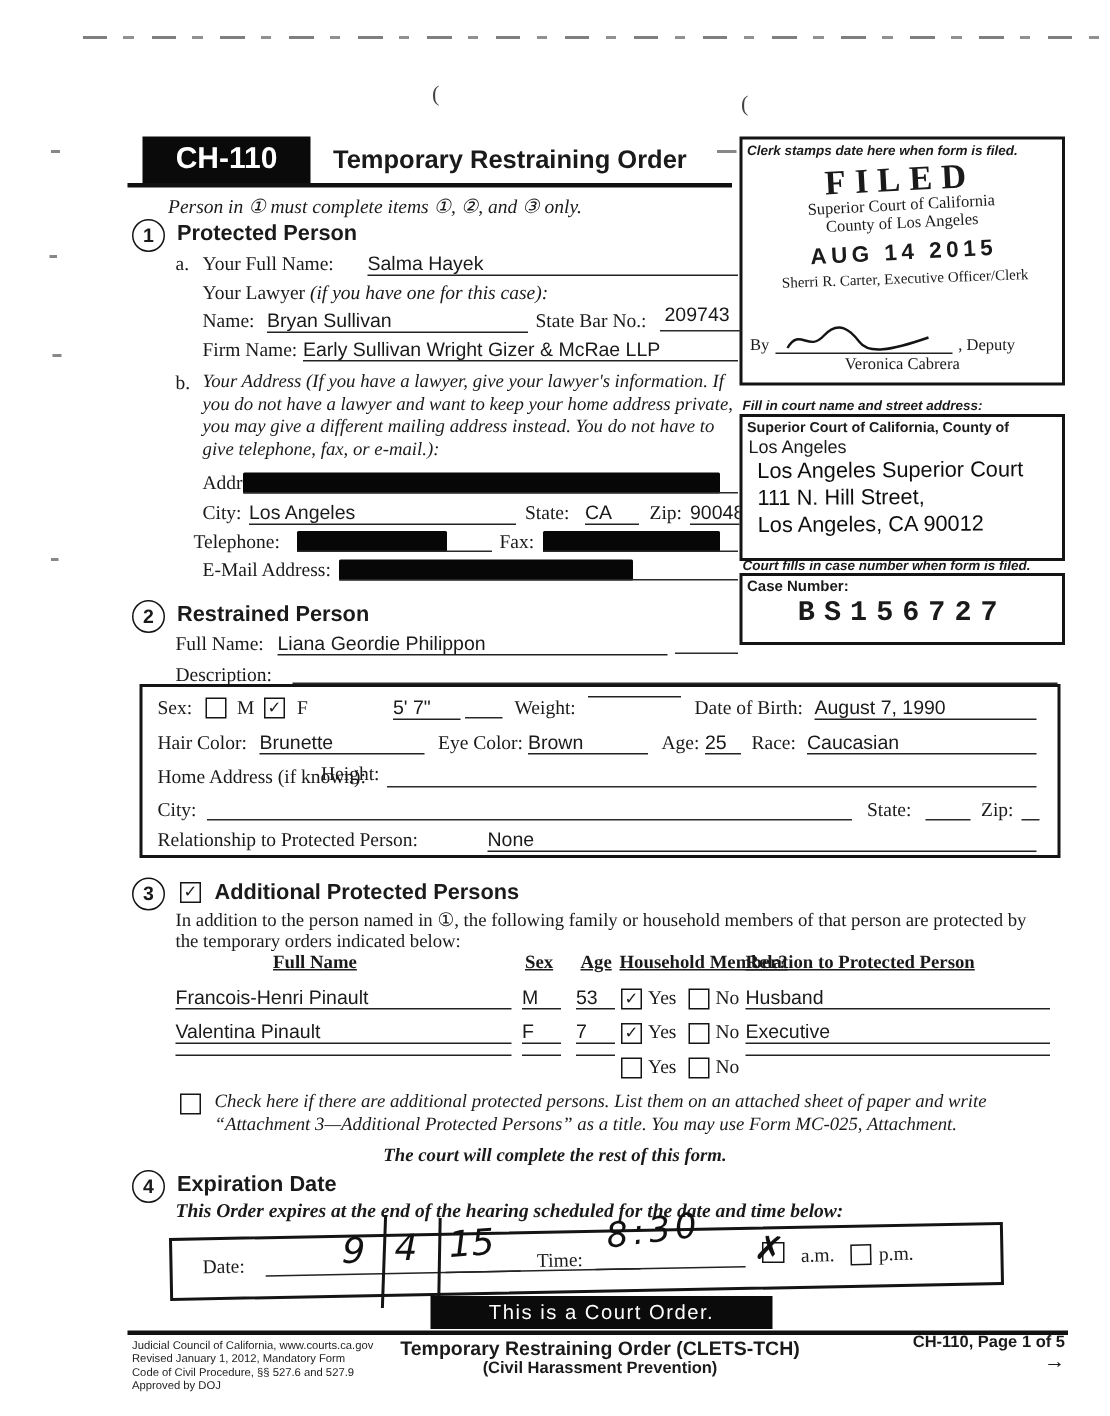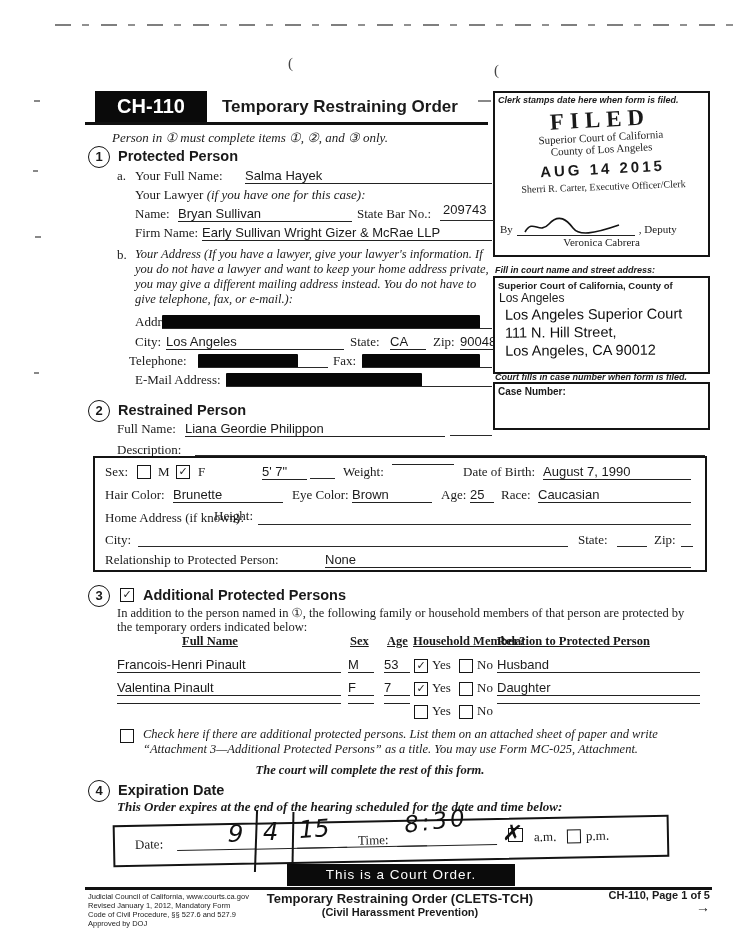--- a/index.html
+++ b/index.html
@@ -148,20 +148,21 @@
       <div>111 N. Hill Street,</div>
       <div>Los Angeles, CA  90012</div>
     </div>
   </div>
 
   <div class="r" style="top:372px;">
     <span class="a smit" style="left:495px;">Court fills in case number when form is filed.</span>
   </div>
   <div class="box" style="left:493px;top:382px;width:213px;height:44px;">
     <div class="sans b" style="font-size:10px;margin:2px 0 0 3px;">Case Number:</div>
+    <div style="font-family:'Liberation Mono',monospace;font-weight:bold;font-size:19px;letter-spacing:6px;text-align:center;margin-top:0;">BS156727</div>
   </div>
 
   <div class="r" style="top:400px;">
     <span class="circ" style="left:88px;">2</span>
     <span class="a h1" style="left:118px;top:2px;">Restrained Person</span>
   </div>
   <div class="r" style="top:421px;">
     <span class="a lbl" style="left:117px;">Full Name:</span>
     <span class="a val fill" style="left:185px;width:260px;">Liana Geordie Philippon</span>
     <span class="u" style="left:450px;width:42px;"></span>
@@ -243,21 +244,21 @@
     <span class="a val fill" style="left:497px;width:203px;">Husband</span>
   </div>
   <div class="r" style="top:680px;">
     <span class="a val fill" style="left:117px;width:224px;">Valentina Pinault</span>
     <span class="a val fill" style="left:348px;width:26px;">F</span>
     <span class="a val fill" style="left:384px;width:26px;">7</span>
     <span class="cb" style="left:414px;top:2px;">✓</span>
     <span class="a lbl" style="left:432px;">Yes</span>
     <span class="cb" style="left:459px;top:2px;"></span>
     <span class="a lbl" style="left:477px;">No</span>
-    <span class="a val fill" style="left:497px;width:203px;">Daughter</span>
+    <span class="a val fill" style="left:497px;width:203px;">Executive</span>
   </div>
   <div class="r" style="top:703px;">
     <span class="a val fill" style="left:117px;width:224px;"></span>
     <span class="a val fill" style="left:348px;width:26px;"></span>
     <span class="a val fill" style="left:384px;width:26px;"></span>
     <span class="cb" style="left:414px;top:2px;"></span>
     <span class="a lbl" style="left:432px;">Yes</span>
     <span class="cb" style="left:459px;top:2px;"></span>
     <span class="a lbl" style="left:477px;">No</span>
     <span class="a val fill" style="left:497px;width:203px;"></span>

